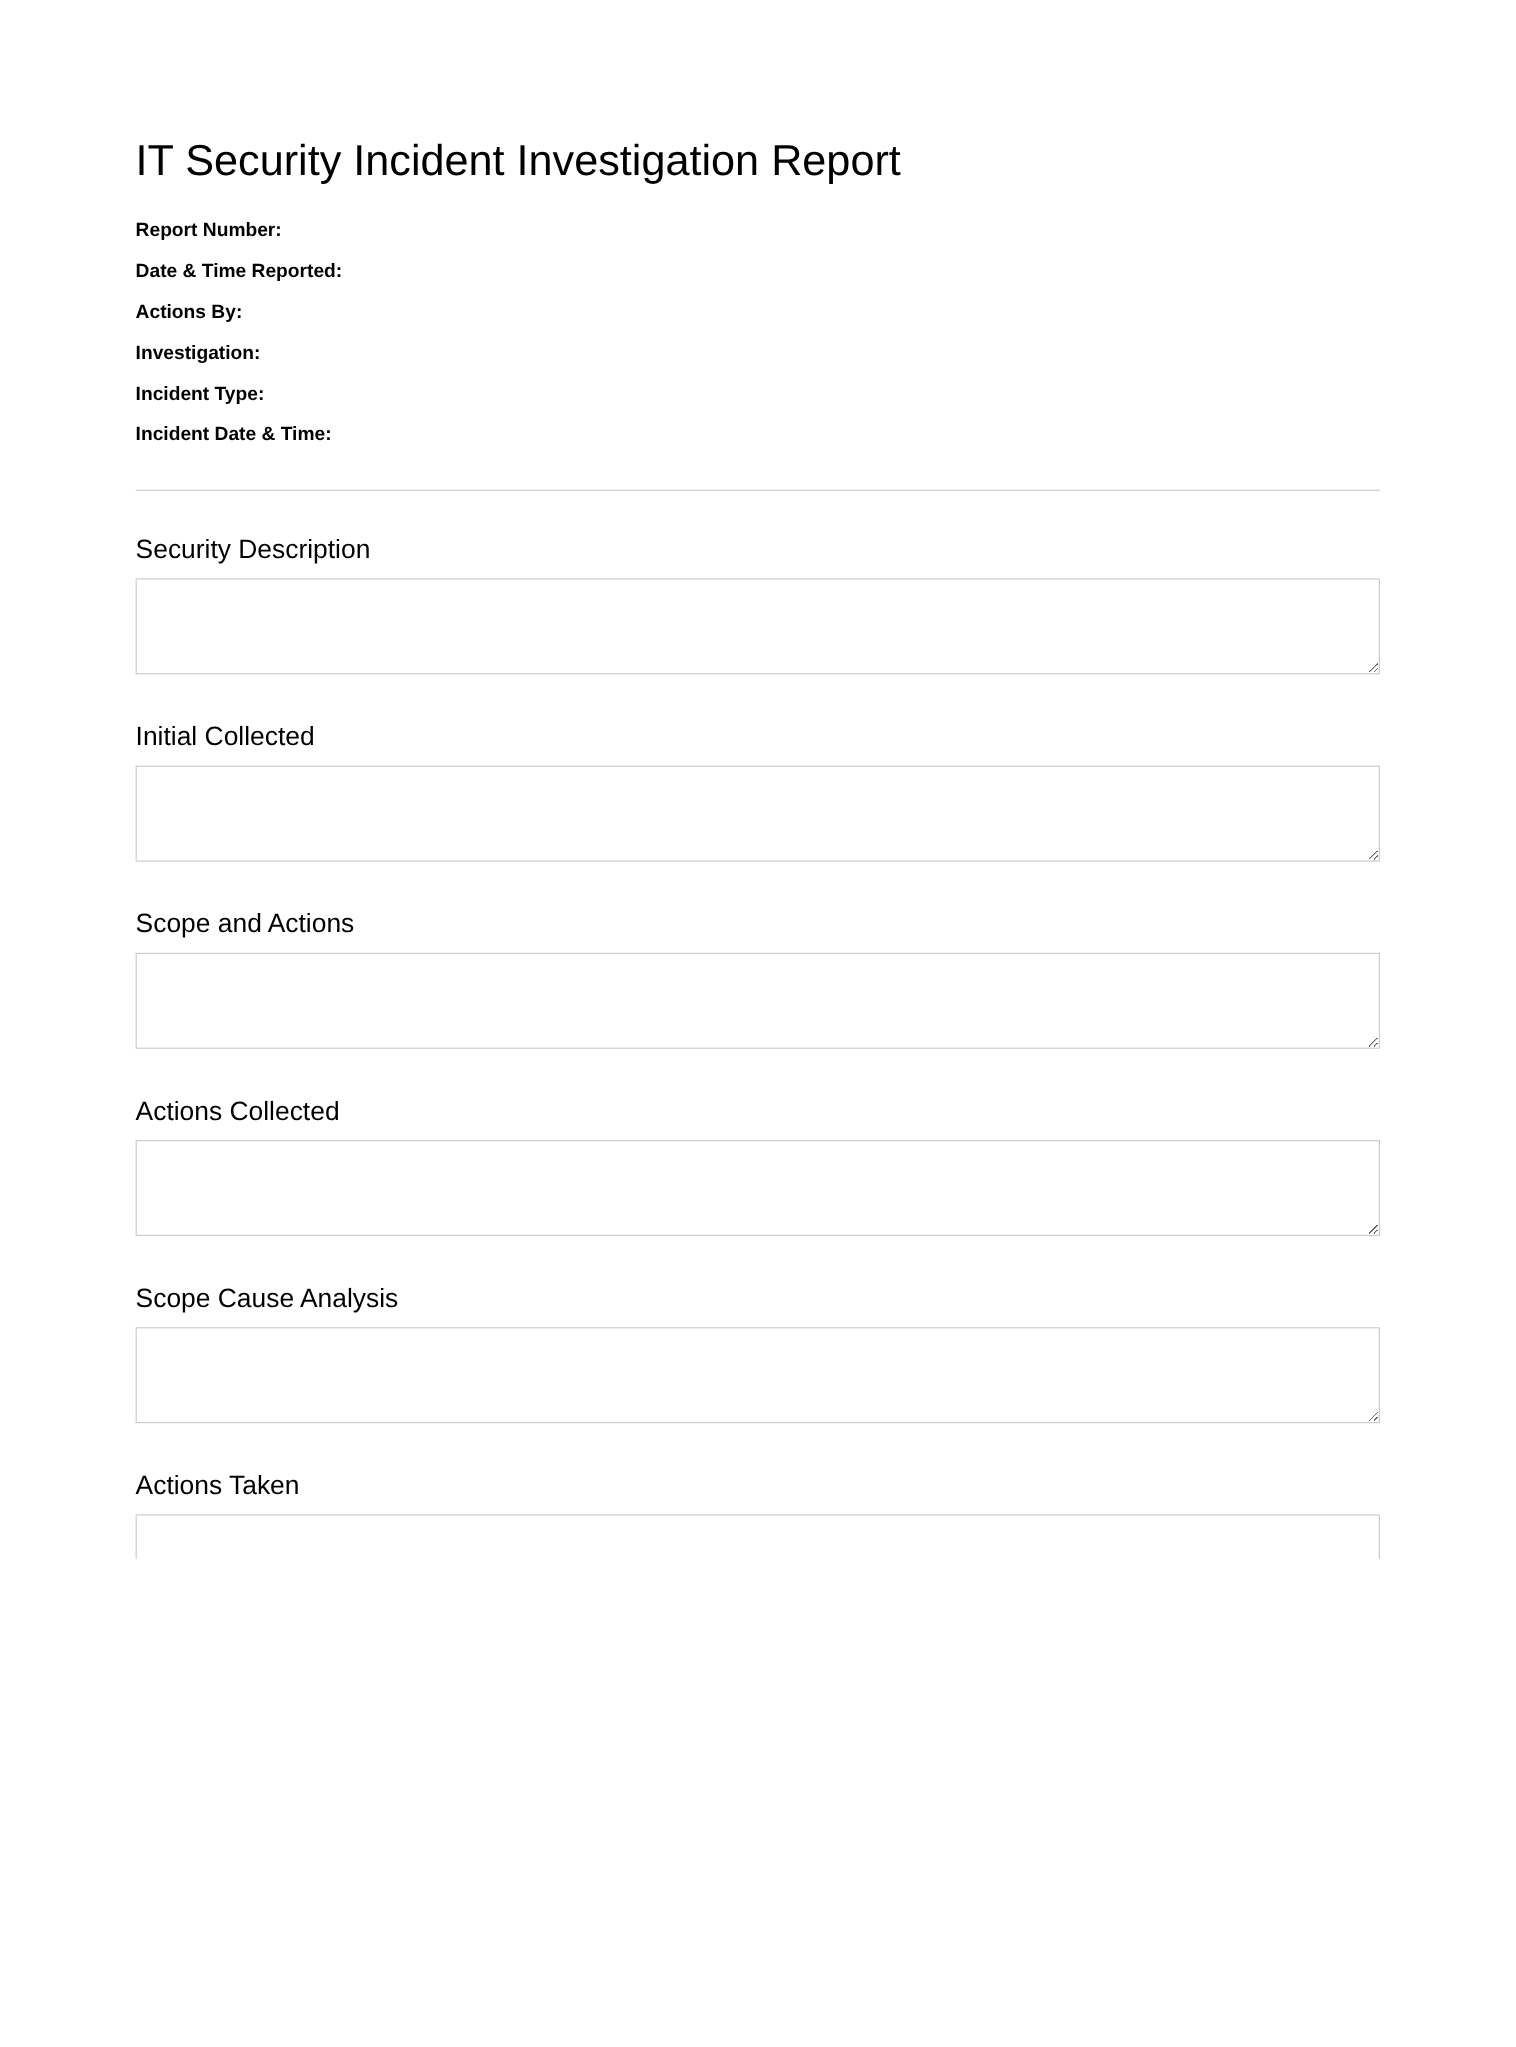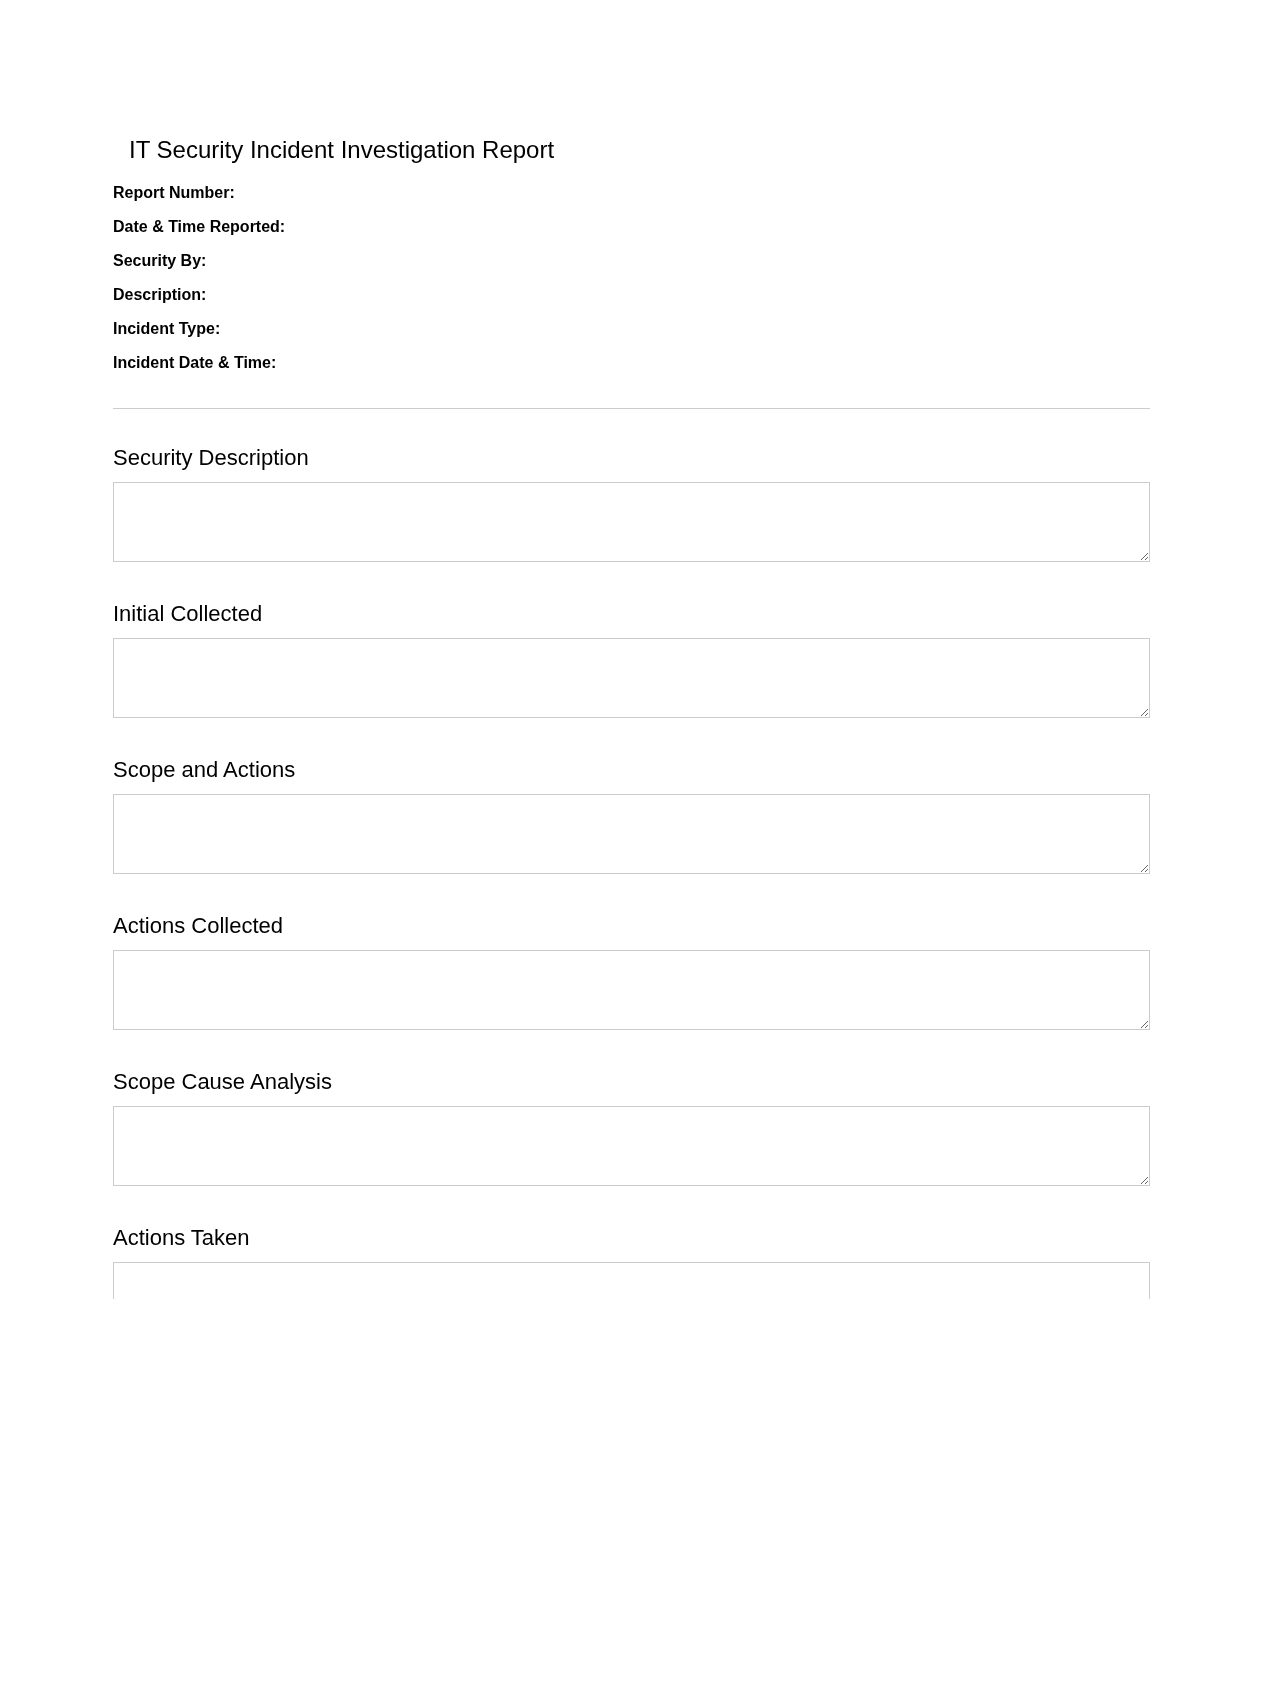--- a/index.html
+++ b/index.html
@@ -5,22 +5,22 @@
     html, body { margin: 0; padding: 0; background: #ffffff; }
     body {
       width: 1263px; height: 1706px; overflow: hidden; position: relative;
       font-family: "Liberation Sans", sans-serif; color: #000;
     }
     .viewport {
       position: absolute; left: 0; top: 0; width: 1263px; height: 1299px; overflow: hidden;
     }
     .page { position: absolute; left: 113px; top: 0; width: 1037px; }
     .title {
-      position: absolute; left: 0; top: 115px; margin: 16px;
-      font-size: 24px; font-weight: normal; line-height: 37px; white-space: nowrap;
+      position: absolute; left: 0; top: 115px; margin: 0;
+      font-size: 36px; font-weight: normal; line-height: 37px; white-space: nowrap;
     }
     .meta { position: absolute; left: 0; top: 184px; margin: 0; padding: 0; list-style: none; }
     .meta li {
       font-size: 16px; font-weight: bold; height: 34px; line-height: 18px; white-space: nowrap;
     }
     .divider {
       position: absolute; left: 0; top: 408px; width: 1037px; height: 0;
       border: none; border-top: 1px solid #cccccc; margin: 0;
     }
     .section { position: absolute; left: 0; width: 1037px; }
@@ -38,22 +38,22 @@
 </head>
 <body>
 
 <div class="viewport">
   <div class="page">
     <h1 class="title">IT Security Incident Investigation Report</h1>
 
     <ul class="meta">
       <li>Report Number:</li>
       <li>Date &amp; Time Reported:</li>
-      <li>Security By:</li>
-      <li>Description:</li>
+      <li>Actions By:</li>
+      <li>Investigation:</li>
       <li>Incident Type:</li>
       <li>Incident Date &amp; Time:</li>
     </ul>
 
     <hr class="divider">
 
     <div class="section" style="top:445px">
       <h2>Security Description</h2>
       <textarea style=""></textarea>
     </div>

